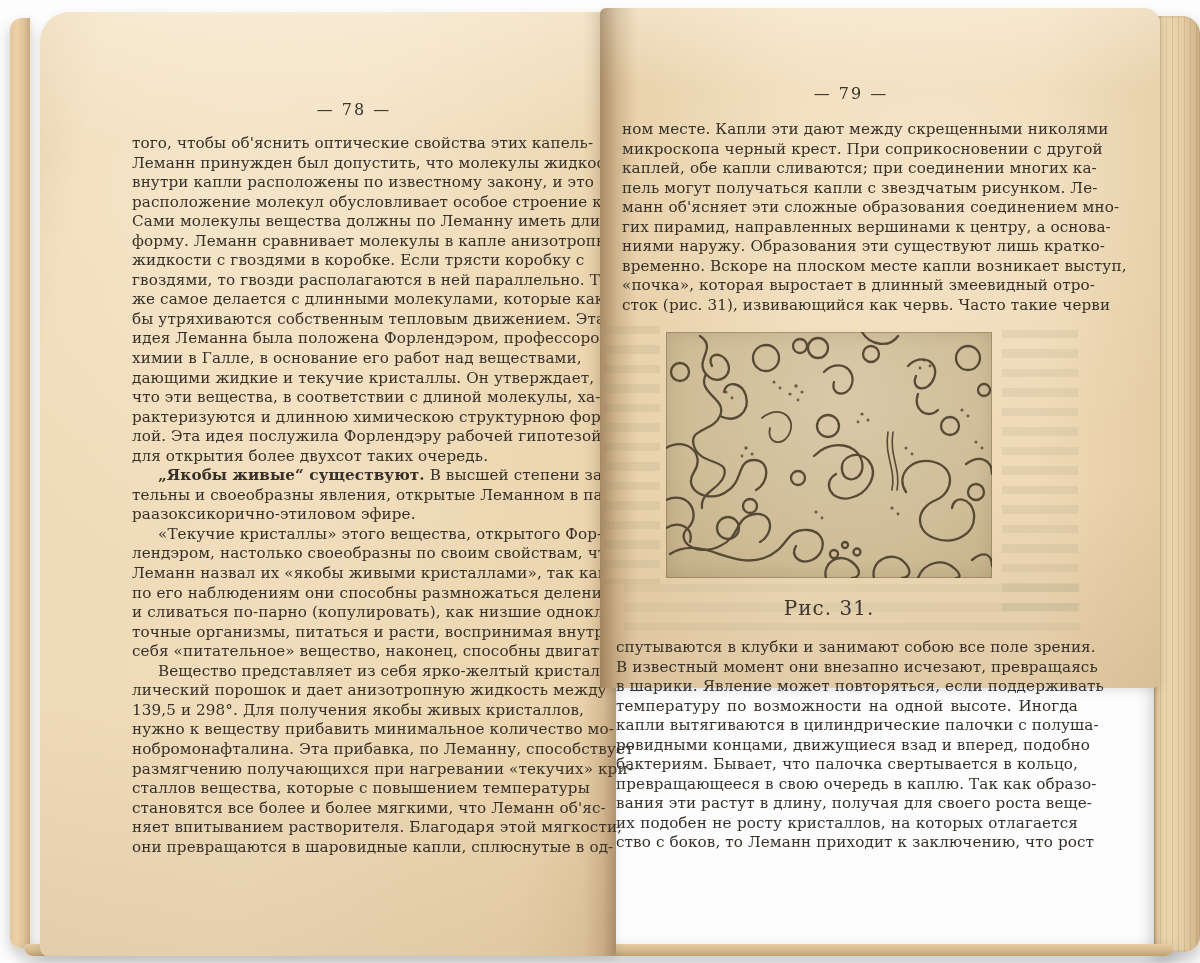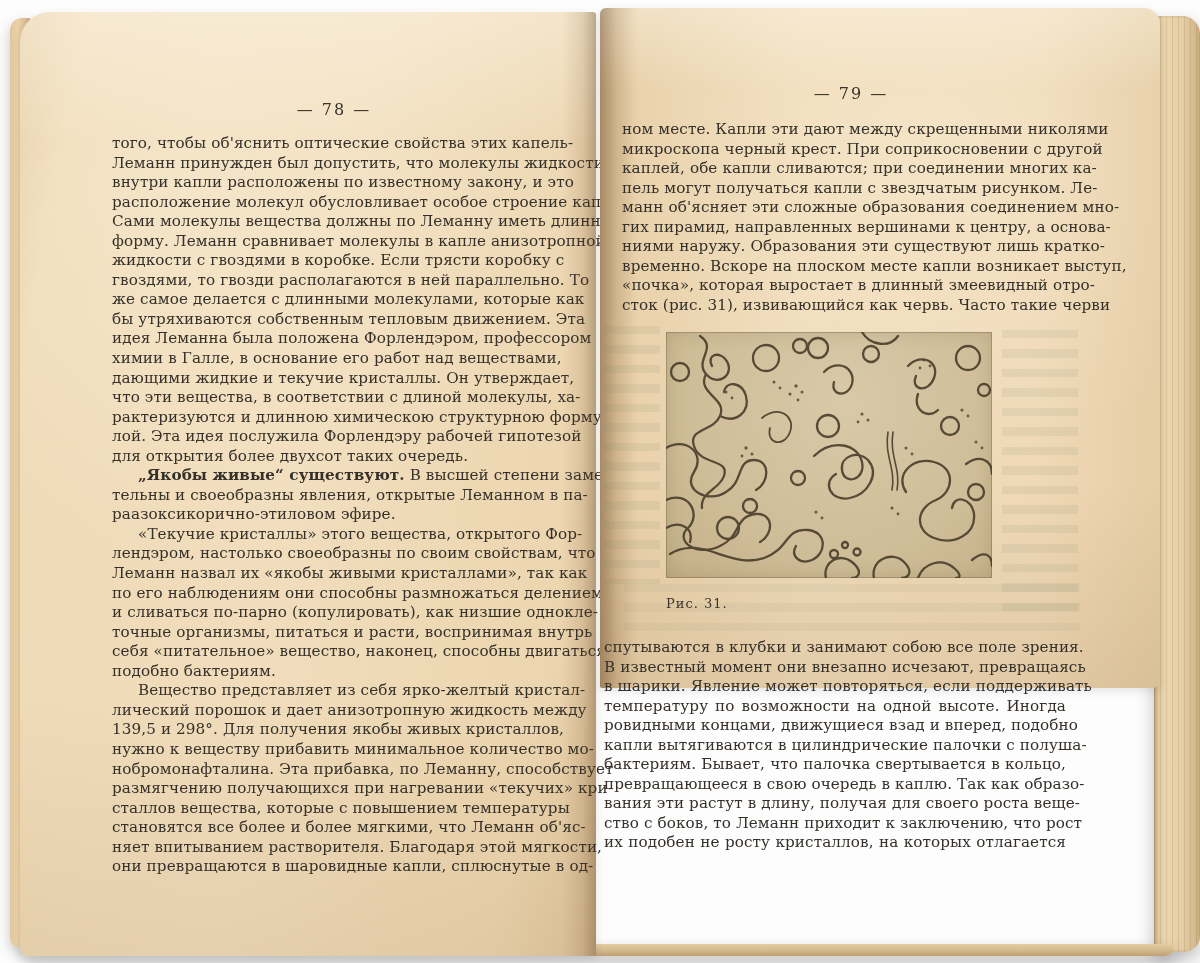--- a/index.html
+++ b/index.html
@@ -33,21 +33,21 @@
     position:absolute;left:16px;top:938px;width:1150px;height:12px;
     background:linear-gradient(180deg,#e5cca2 0%,#d4b88c 55%,#bf9f72 100%);
     border-radius:3px 3px 9px 9px;
     box-shadow:0 8px 16px rgba(0,0,0,.28);
   }
   .page{
     position:absolute;top:0;height:944px;
     color:#35302a;
   }
   .page-left{
-    left:12px;top:6px;width:576px;
+    left:32px;top:6px;width:576px;
     border-radius:30px 3px 2px 8px;
     background:
       linear-gradient(180deg,rgba(255,250,238,.40) 0%,rgba(255,250,238,0) 14%,rgba(0,0,0,0) 72%,rgba(125,90,48,.10) 100%),
       radial-gradient(circle at 30% 18%, rgba(255,248,230,.35), rgba(255,248,230,0) 45%),
       linear-gradient(100deg,#e4cba3 0%,#efdab6 9%,#f1ddbc 48%,#ecd6b0 86%,#e0c59d 100%);
     box-shadow:0 3px 10px rgba(0,0,0,.10);
   }
   .page-left::after{ 
     content:"";position:absolute;right:0;top:0;bottom:0;width:34px;
     background:linear-gradient(90deg,rgba(110,75,38,0) 0%,rgba(110,75,38,.14) 60%,rgba(85,55,25,.34) 100%);
@@ -69,35 +69,35 @@
   }
   .page-header{
     position:absolute;text-align:center;
     font-size:16px;letter-spacing:2px;color:#3a342c;
   }
   .hdr-left{top:88px;left:92px;width:444px;}
   .hdr-right{top:76px;left:22px;width:458px;}
   .text-block{position:absolute;font-size:15.2px;line-height:19.55px;letter-spacing:.1px;}
   .tb-left{top:122px;left:92px;width:446px;}
   .tb-right-top{top:112px;left:22px;width:460px;}
-  .tb-right-bottom{top:630px;left:4px;width:462px;}
+  .tb-right-bottom{top:630px;left:16px;width:462px;}
   .text-line{text-align:justify;text-align-last:justify;white-space:nowrap;}
   .text-line.para-end{text-align-last:left;}
   .text-line.indent{text-indent:26px;}
   .text-line b{font-weight:bold;}
   
   .figure{
     position:absolute;top:324px;left:66px;width:326px;height:246px;
     background:radial-gradient(circle at 55% 28%, #d9c9a7 0%, #cfbd98 62%, #c3af87 100%);
     box-shadow:inset 0 0 0 1px rgba(80,62,38,.28), inset 0 0 18px rgba(90,70,40,.18);
   }
   .figure svg{display:block;width:100%;height:100%;}
   .figure-caption{
     position:absolute;top:588px;left:66px;width:326px;
-    font-size:13px;letter-spacing:1px;color:#3d362d;
+    text-align:center;font-size:20px;letter-spacing:1px;color:#3d362d;
   }
   
   .ghost{
     position:absolute;opacity:.55;filter:blur(.7px);pointer-events:none;
     background:repeating-linear-gradient(180deg, rgba(122,134,104,.20) 0 8px, rgba(122,134,104,0) 8px 19.5px);
   }
   .ghost-l{top:318px;left:4px;width:56px;height:258px;}
   .ghost-r{top:322px;left:402px;width:76px;height:292px;}
   .ghost-c{top:576px;left:24px;width:456px;height:48px;opacity:.4;}
 </style>
@@ -133,21 +133,20 @@
           <div class="text-line indent"><b>„Якобы живые“ существуют.</b> В высшей степени замеча-</div>
           <div class="text-line">тельны и своеобразны явления, открытые Леманном в па-</div>
           <div class="text-line para-end">раазоксикорично-этиловом эфире.</div>
           <div class="text-line indent">«Текучие кристаллы» этого вещества, открытого Фор-</div>
           <div class="text-line">лендэром, настолько своеобразны по своим свойствам, что</div>
           <div class="text-line">Леманн назвал их «якобы живыми кристаллами», так как</div>
           <div class="text-line">по его наблюдениям они способны размножаться делением</div>
           <div class="text-line">и сливаться по-парно (копулировать), как низшие однокле-</div>
           <div class="text-line">точные организмы, питаться и расти, воспринимая внутрь</div>
           <div class="text-line">себя «питательное» вещество, наконец, способны двигаться,</div>
-          <div class="text-line para-end">подобно бактериям.</div>
           <div class="text-line indent">Вещество представляет из себя ярко-желтый кристал-</div>
           <div class="text-line">лический порошок и дает анизотропную жидкость между</div>
           <div class="text-line">139,5 и 298°. Для получения якобы живых кристаллов,</div>
           <div class="text-line">нужно к веществу прибавить минимальное количество мо-</div>
           <div class="text-line">нобромонафталина. Эта прибавка, по Леманну, способствует</div>
           <div class="text-line">размягчению получающихся при нагревании «текучих» кри-</div>
           <div class="text-line">сталлов вещества, которые с повышением температуры</div>
           <div class="text-line">становятся все более и более мягкими, что Леманн об'яс-</div>
           <div class="text-line">няет впитыванием растворителя. Благодаря этой мягкости,</div>
           <div class="text-line">они превращаются в шаровидные капли, сплюснутые в од-</div>
@@ -255,23 +254,23 @@
           </g>
         </svg>
       </div>
       <div class="figure-caption">Рис. 31.</div>
 
       <div class="text-block tb-right-bottom">
           <div class="text-line">спутываются в клубки и занимают собою все поле зрения.</div>
           <div class="text-line">В известный момент они внезапно исчезают, превращаясь</div>
           <div class="text-line">в шарики. Явление может повторяться, если поддерживать</div>
           <div class="text-line">температуру по возможности на одной высоте. Иногда</div>
+          <div class="text-line">капли вытягиваются в цилиндрические палочки с полуша-</div>
           <div class="text-line">ровидными концами, движущиеся взад и вперед, подобно</div>
-          <div class="text-line">капли вытягиваются в цилиндрические палочки с полуша-</div>
           <div class="text-line">бактериям. Бывает, что палочка свертывается в кольцо,</div>
           <div class="text-line">превращающееся в свою очередь в каплю. Так как образо-</div>
           <div class="text-line">вания эти растут в длину, получая для своего роста веще-</div>
+          <div class="text-line">их подобен не росту кристаллов, на которых отлагается</div>
           <div class="text-line">ство с боков, то Леманн приходит к заключению, что рост</div>
-          <div class="text-line">их подобен не росту кристаллов, на которых отлагается</div>
         </div>
     </div>
   </div>
 </div>
 
 </body></html>

